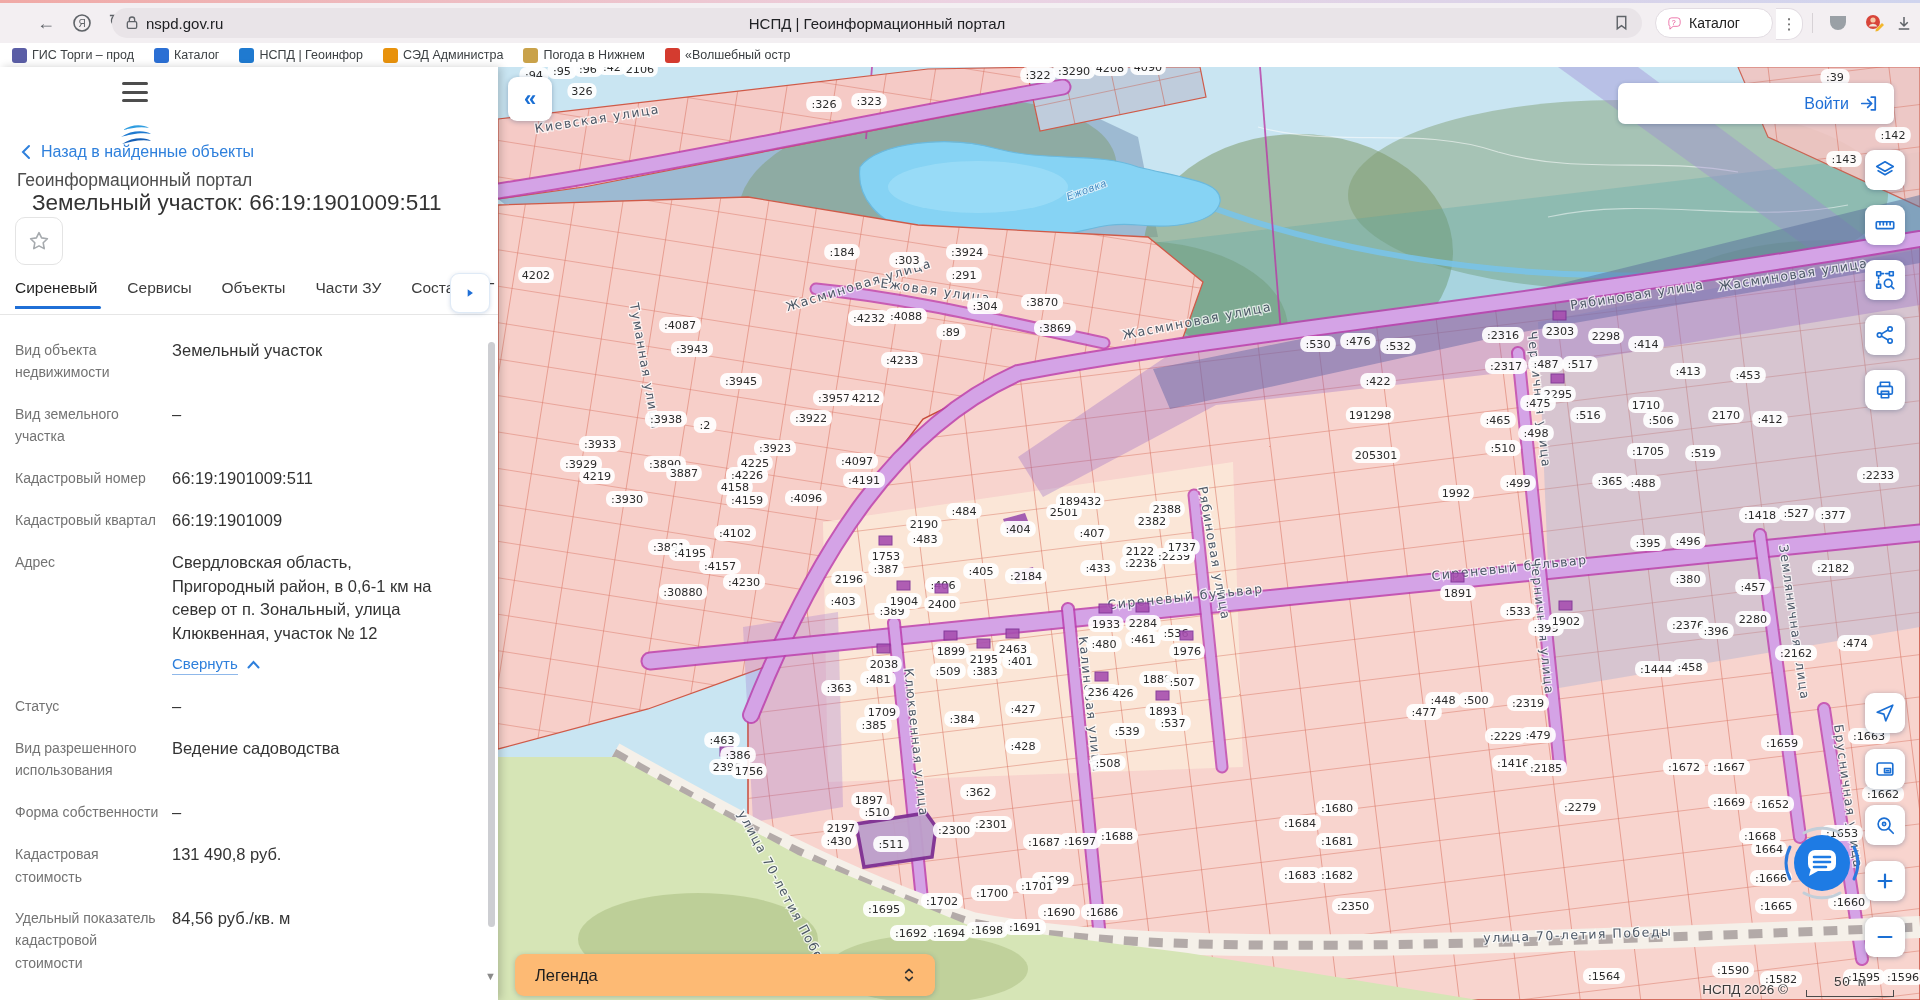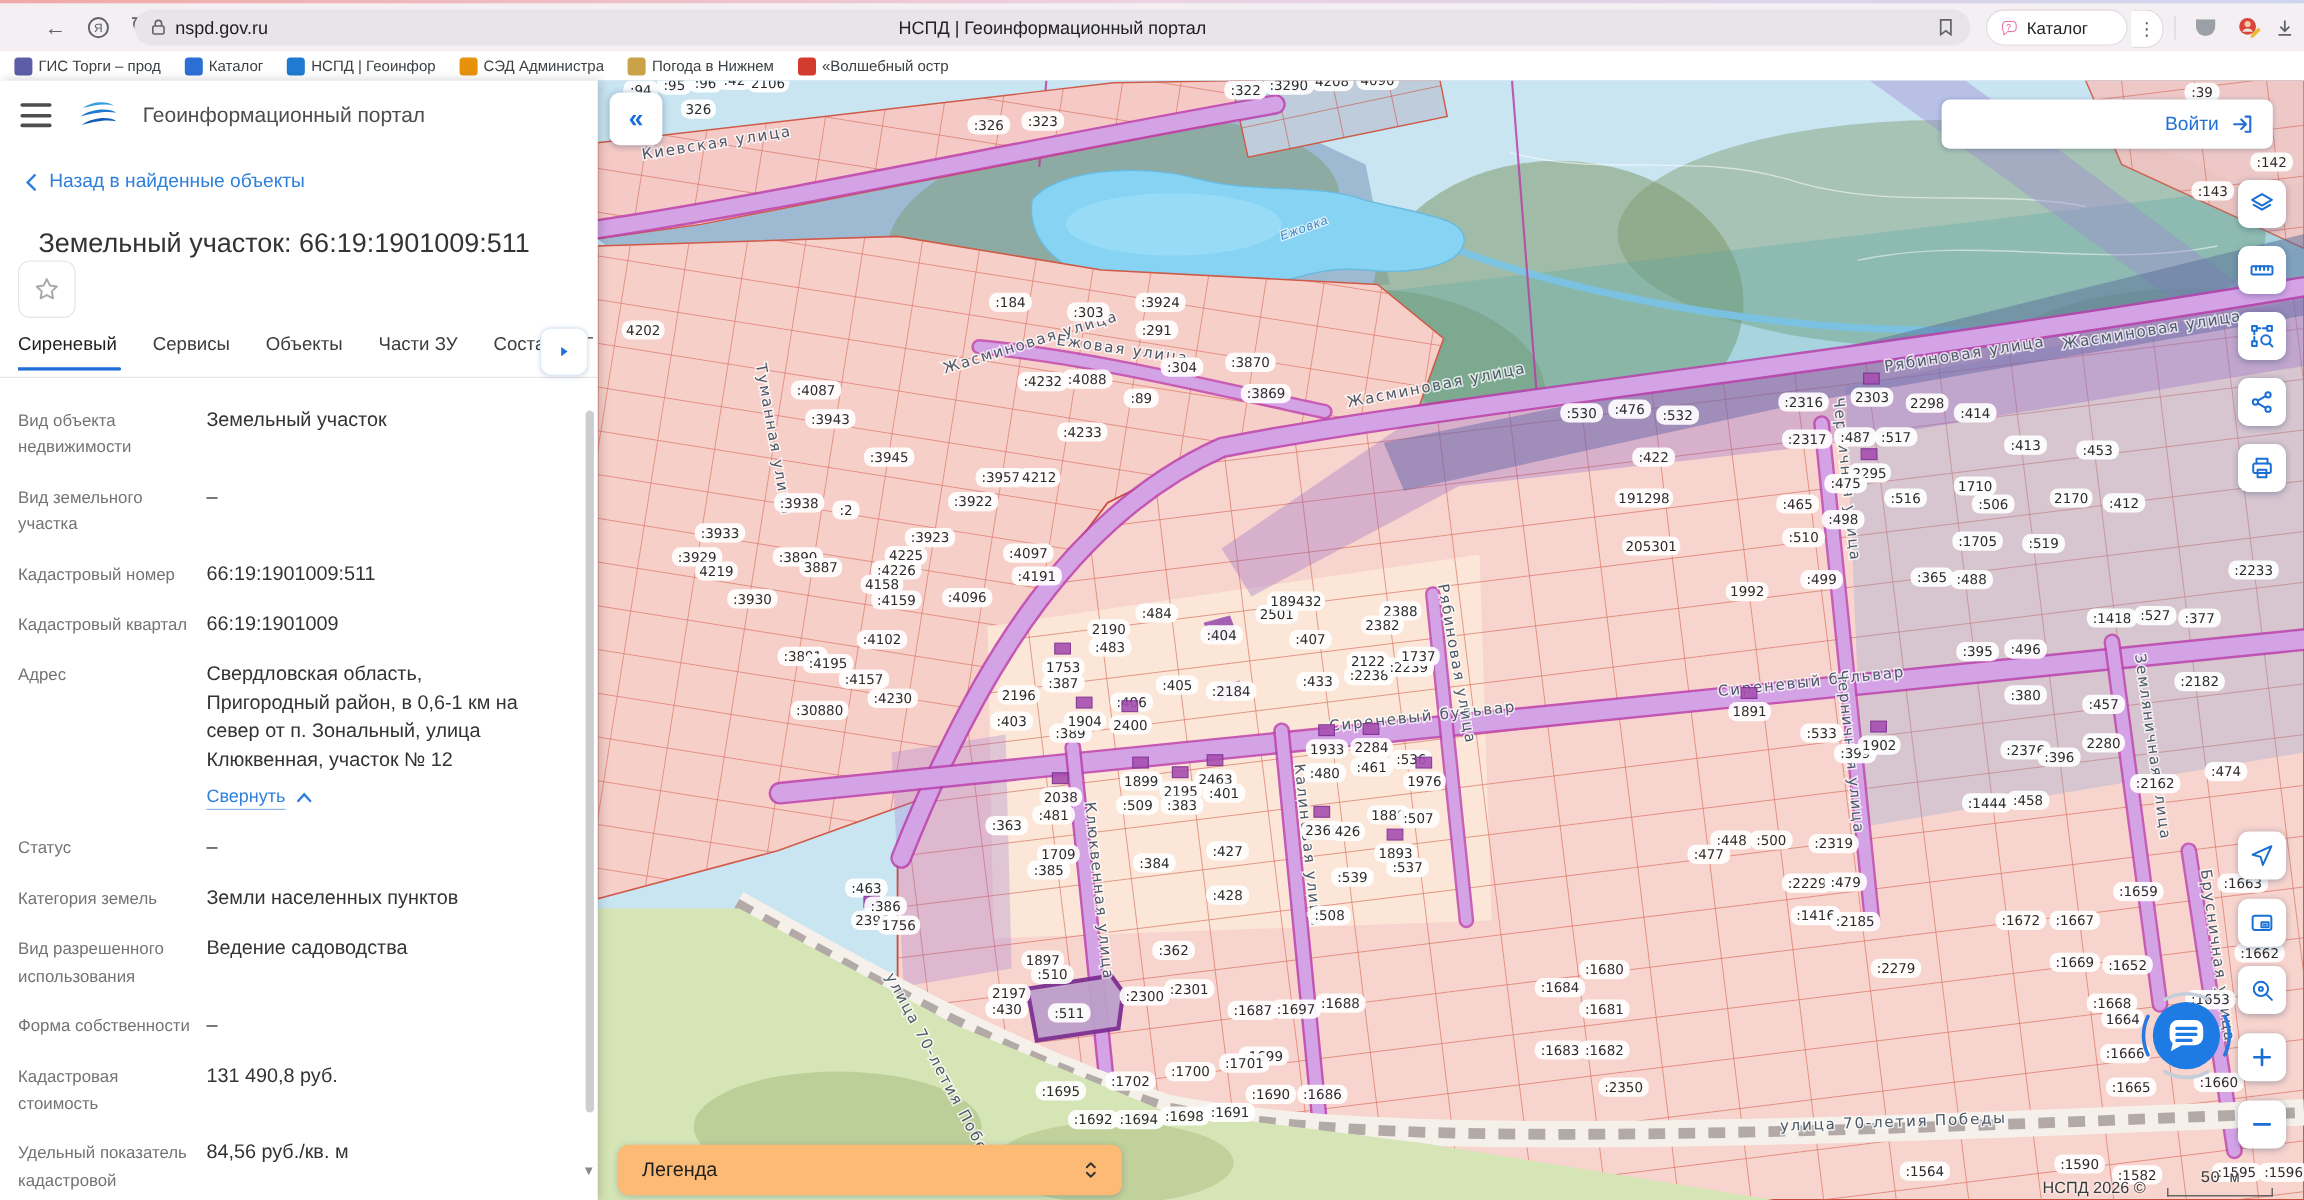--- a/index.html
+++ b/index.html
@@ -23,21 +23,21 @@
     border:1px solid #e2dce2;border-left:none;border-radius:0 15px 15px 0;display:flex;
     align-items:center;justify-content:center;color:#555;font-size:15px;}
   #extdivider{position:absolute;left:1812px;top:10px;width:1px;height:20px;background:#d7d2d6;}
   #bookmarks{position:absolute;left:0;top:43px;width:1920px;height:24px;background:#fff;
     border-bottom:1px solid #e8e3e7;display:flex;align-items:center;gap:20px;padding-left:12px;}
   .bm{display:flex;align-items:center;gap:5px;font-size:12.5px;color:#3c4043;white-space:nowrap;}
   .bmi{width:15px;height:15px;border-radius:3px;display:inline-block;flex:0 0 15px;}
   
   #panel{position:absolute;left:0;top:67px;width:498px;height:933px;background:#fff;
     box-shadow:3px 0 8px rgba(0,0,0,.18);z-index:5;}
-  #panel-head{position:absolute;left:17px;top:15px;display:flex;align-items:center;gap:20px;}
+  #panel-head{position:absolute;left:17px;top:15px;display:flex;align-items:center;gap:20px;flex-direction:column;}
   #hamburger{width:26px;height:20px;display:flex;flex-direction:column;justify-content:space-between;cursor:pointer;}
   #hamburger div{height:3px;background:#4d4d4d;border-radius:2px;}
   #portal-title{font-size:17.5px;color:#4d4d4d;}
   #back-link{position:absolute;left:20px;top:76px;display:flex;align-items:center;gap:10px;
     color:#2f80dc;font-size:16px;cursor:pointer;}
   #obj-title{position:absolute;left:32px;top:108px;font-size:22.5px;color:#333;font-weight:400;}
   #star-btn{position:absolute;left:15px;top:150px;width:48px;height:48px;border:1px solid #e4e4e4;
     border-radius:10px;background:#fff;display:flex;align-items:center;justify-content:center;}
   #tabs{position:absolute;left:15px;top:212px;width:478px;display:flex;gap:30px;overflow:hidden;
     white-space:nowrap;}
@@ -233,24 +233,20 @@
             <svg width="13" height="9" viewBox="0 0 13 9">
               <path d="M1.5 7.5 6.5 2l5 5.5" fill="none" stroke="#2f80dc" stroke-width="2" stroke-linecap="round"></path>
             </svg>
           </div></div>
       </div>
       <div class="frow">
         <div class="flabel">Статус</div>
         <div class="fvalue">–</div>
       </div>
       <div class="frow">
-        <div class="flabel">Категория земель</div>
-        <div class="fvalue">Земли населенных пунктов</div>
-      </div>
-      <div class="frow">
         <div class="flabel">Вид разрешенного использования</div>
         <div class="fvalue">Ведение садоводства</div>
       </div>
       <div class="frow">
         <div class="flabel">Форма собственности</div>
         <div class="fvalue">–</div>
       </div>
       <div class="frow">
         <div class="flabel">Кадастровая стоимость</div>
         <div class="fvalue">131 490,8 руб.</div>

